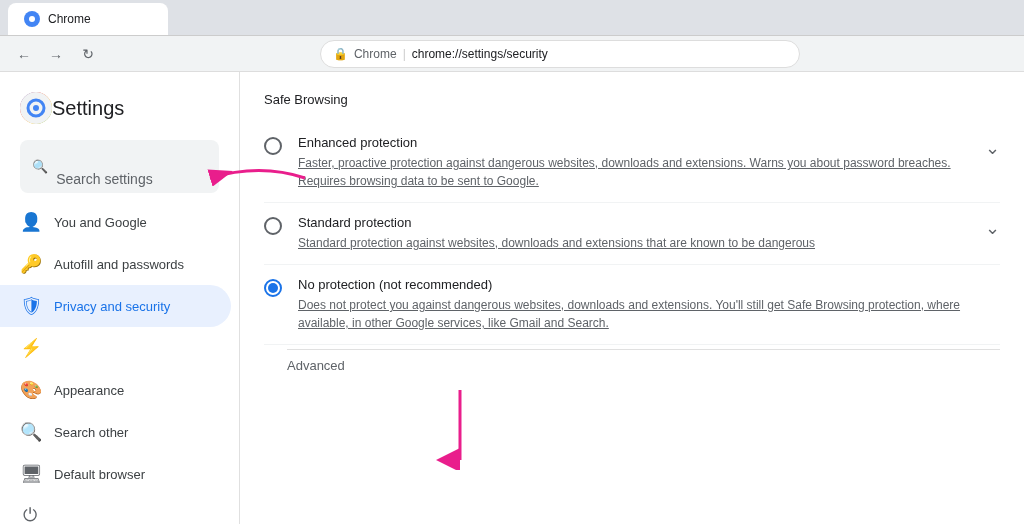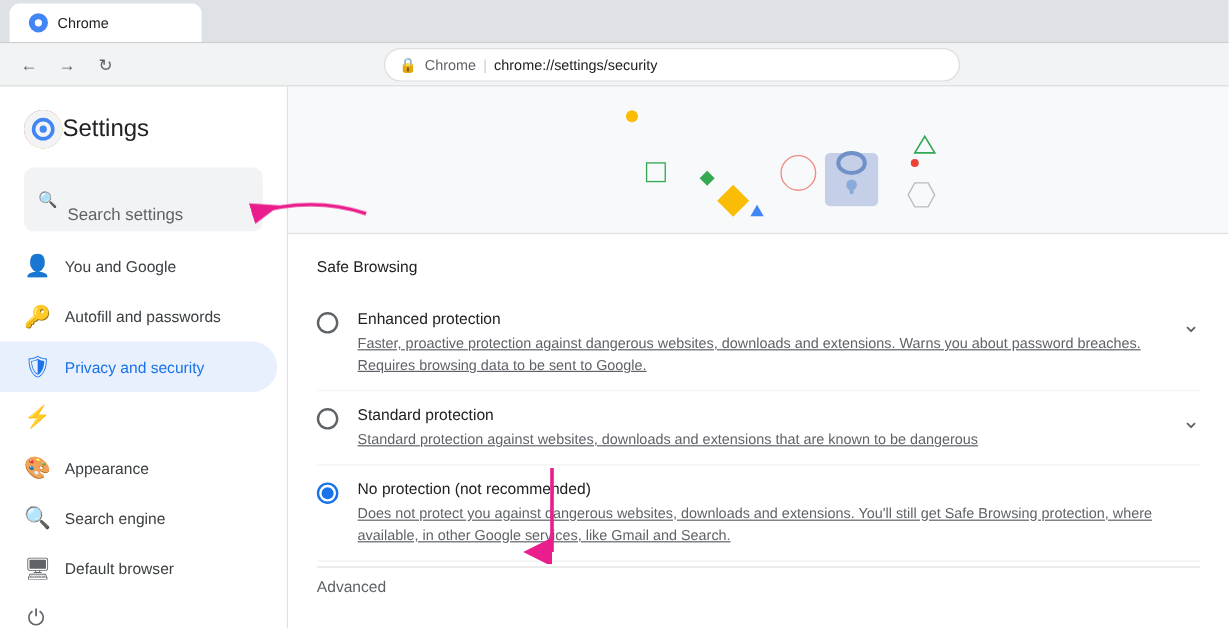--- a/index.html
+++ b/index.html
@@ -145,21 +145,21 @@
       text-align: center;
       flex-shrink: 0;
     }
     .nav-label { flex: 1; }
 
     
     .main-content {
       flex: 1;
       overflow-y: auto;
       display: flex;
-      flex-direction: column;
+      flex-direction: row;
     }
 
     
     .hero-illustration {
       height: 220px;
       background: #f8f9fa;
       display: flex;
       align-items: center;
       justify-content: center;
       position: relative;
@@ -244,20 +244,21 @@
       z-index: 10;
       pointer-events: none;
     }
 
     .advanced-label {
       font-size: 13px;
       color: #5f6368;
       padding: 8px 0;
       border-top: 1px solid #e0e0e0;
       margin-top: 4px;
+      margin-left: 23px;
     }
   </style>
 </head>
 <body>
 
 <div class="tab-bar">
   <div class="tab">
     <div class="tab-favicon">
       <svg width="12" height="12" viewBox="0 0 12 12">
           <circle cx="6" cy="6" r="6" fill="#4285f4"></circle>
@@ -335,21 +336,21 @@
     </div>
     <div class="nav-item">
       <span class="nav-icon">⚡</span>
     </div>
     <div class="nav-item">
       <span class="nav-icon">🎨</span>
       <span class="nav-label">Appearance</span>
     </div>
     <div class="nav-item">
       <span class="nav-icon">🔍</span>
-      <span class="nav-label">Search engine</span>
+      <span class="nav-label">Search other</span>
     </div>
     <div class="nav-item">
       <span class="nav-icon">🖥</span>
       <span class="nav-label">Default browser</span>
     </div>
     <div class="nav-item">
       <span class="nav-icon">⏻</span>
     </div>
     <div style="height:8px; border-top: 1px solid #e0e0e0; margin: 4px 0;"></div>
 

